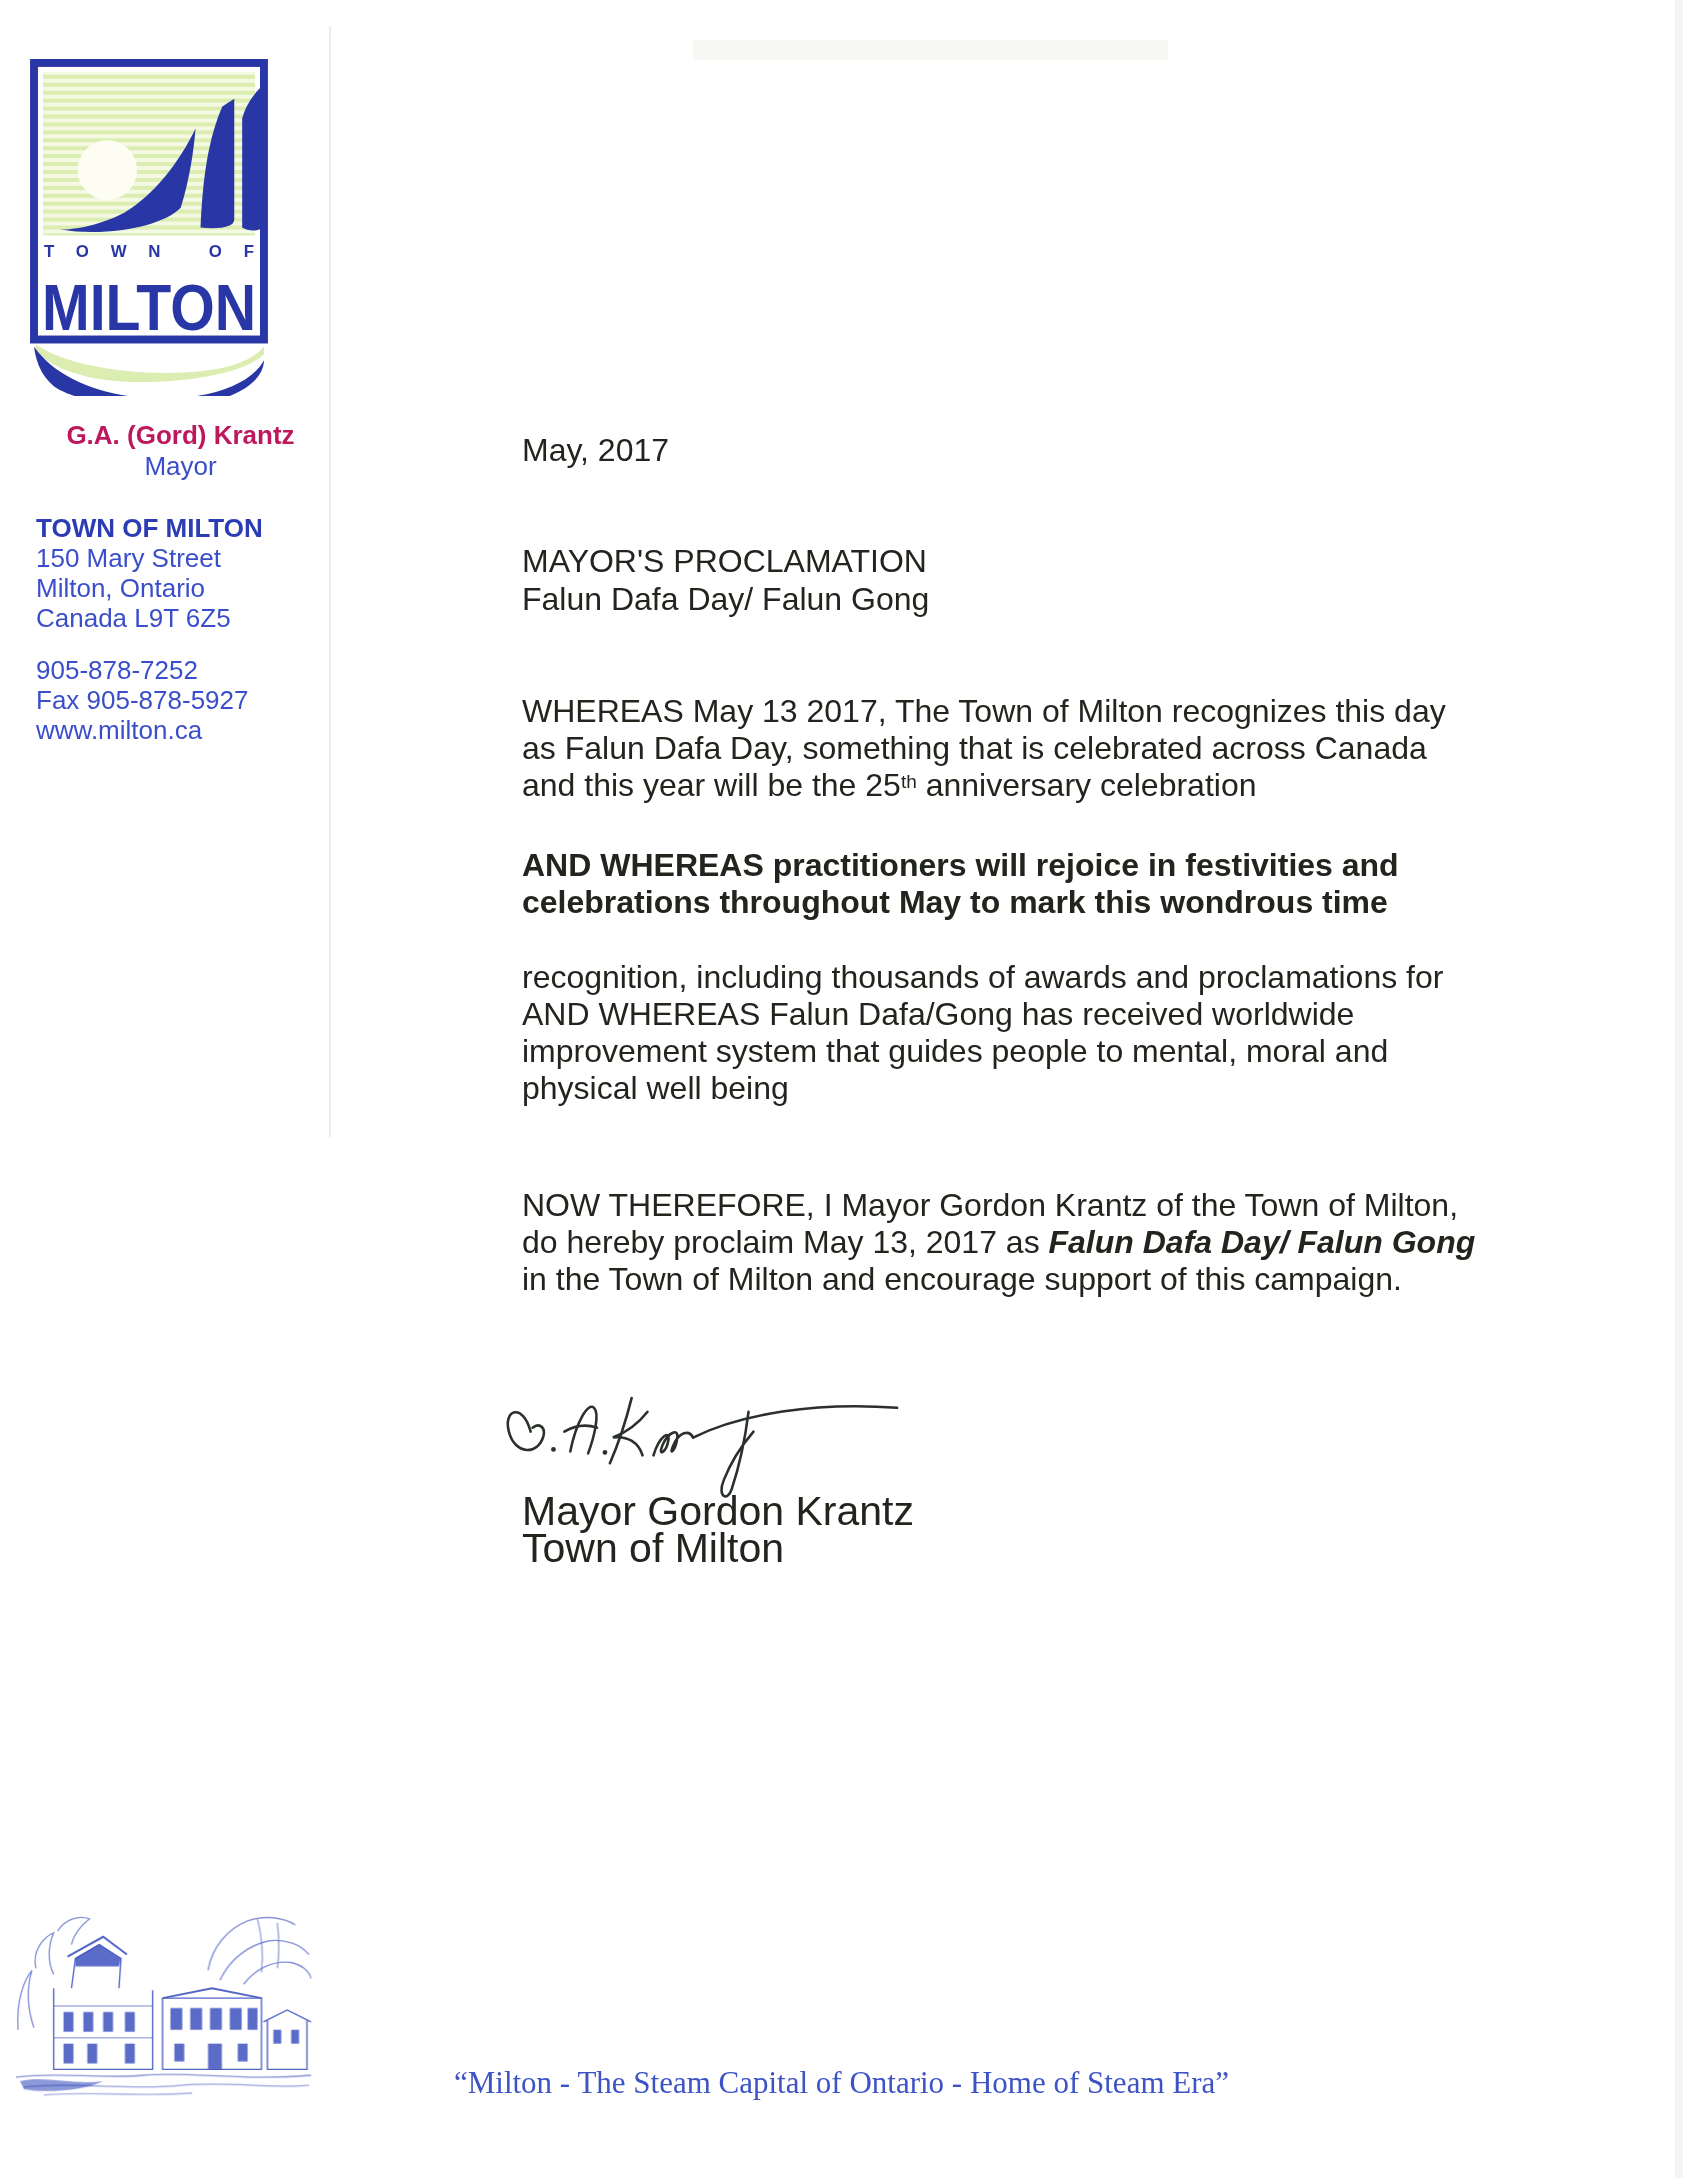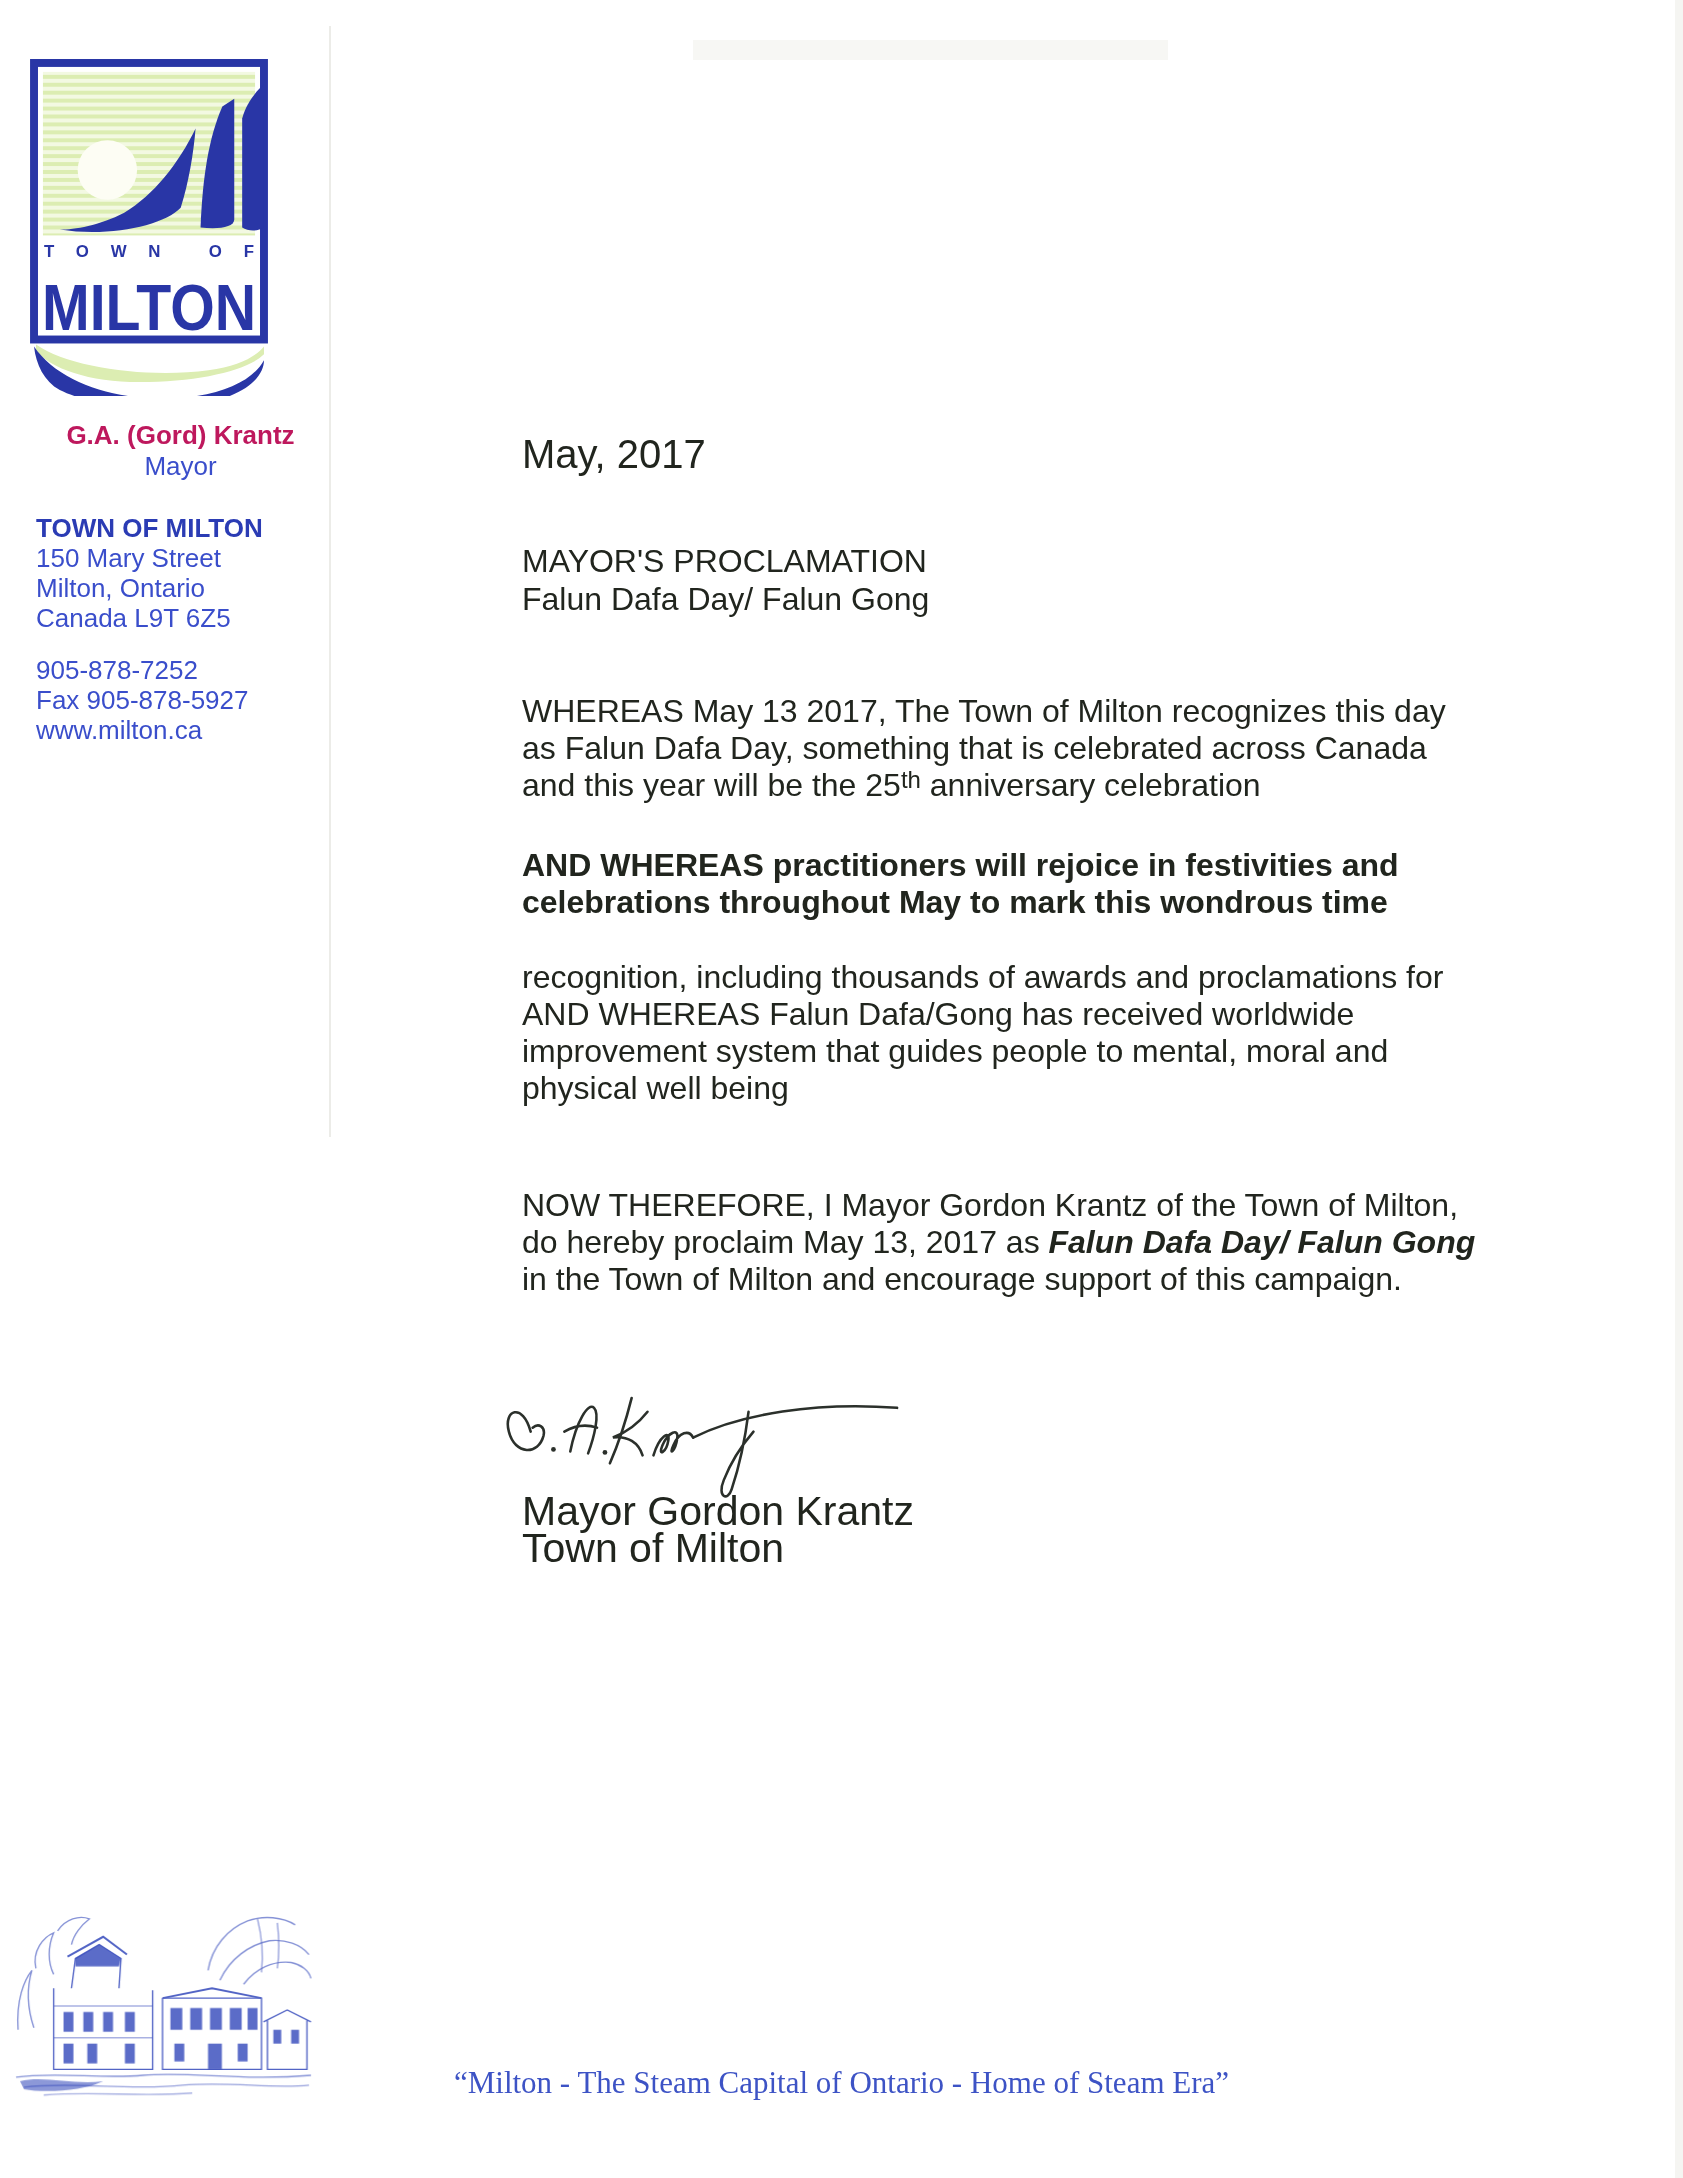--- a/index.html
+++ b/index.html
@@ -17,25 +17,25 @@
   .mayor-id{position:absolute;left:32px;top:420px;width:297px;text-align:center;
             color:#3a4ecb;font-size:26px;line-height:31px;}
   .mayor-id .name{font-weight:bold;color:#be185d;}
   .addr-block{position:absolute;left:36px;top:513px;width:297px;color:#3a4ecb;
               font-size:26px;line-height:30px;}
   .addr-block .org{font-weight:bold;color:#2b3cb4;}
   .contact-block{position:absolute;left:36px;top:655px;width:297px;color:#3a4ecb;
                  font-size:26px;line-height:30px;}
 
   
-  .date{position:absolute;left:522px;top:432px;font-size:40px;}
+  .date{position:absolute;left:522px;top:432px;font-size:32px;}
   .title-block{position:absolute;left:522px;top:542px;font-size:32px;line-height:38px;}
   .para{position:absolute;left:522px;width:1000px;font-size:32px;line-height:37px;}
   .p1{top:693px;} .p2{top:847px;font-weight:bold;} .p3{top:959px;} .p4{top:1187px;}
-  .para sup{font-size:24px;line-height:0;vertical-align:8px;}
+  .para sup{font-size:19px;line-height:0;vertical-align:8px;}
   .emph{font-weight:bold;font-style:italic;}
 
   .signature-svg{position:absolute;left:497px;top:1370px;width:408px;height:145px;}
   .sign-block{position:absolute;left:522px;top:1493px;font-size:41px;line-height:37px;}
 
   
   .building-svg{position:absolute;left:14px;top:1911px;width:299px;height:190px;}
   .footer-quote{position:absolute;left:0;top:2065px;width:1683px;text-align:center;
                 font-family:"Liberation Serif",serif;font-size:31px;color:#3d53c5;}
 </style>

